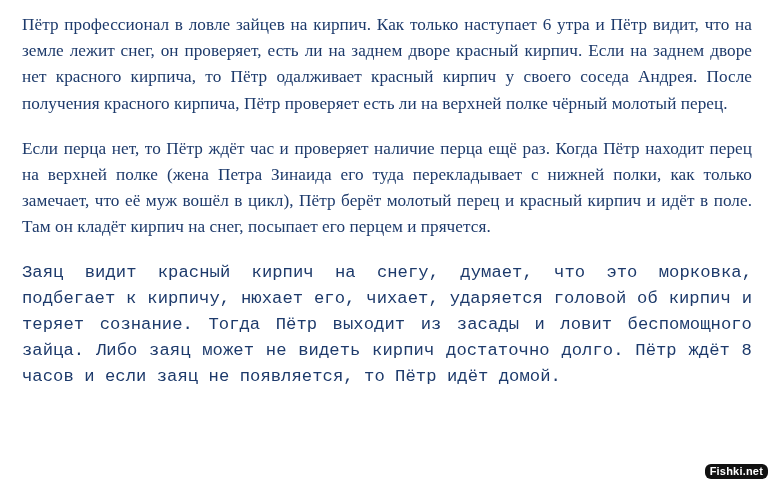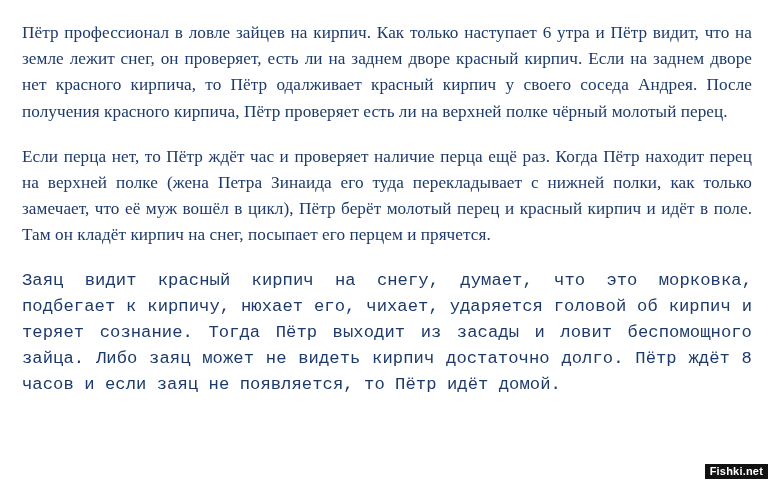--- a/index.html
+++ b/index.html
@@ -21,39 +21,40 @@
     padding: 12px 22px 0 22px;
     position: relative;
   }
   .para {
     color: #1d3a6b;
     font-family: "Liberation Serif", serif;
     font-size: 17.2px;
     line-height: 26.2px;
     text-align: justify;
     text-justify: inter-word;
-    margin: 8px 0 19px 0;
+    margin: 0 0 19px 0;
     letter-spacing: 0.05px;
   }
   .para:last-of-type {
     margin-bottom: 0;
     font-family: Liberation Mono, monospace;
   }
   .watermark {
     position: absolute;
     right: 6px;
     bottom: 4px;
     font-family: "Liberation Sans", sans-serif;
     font-size: 11px;
     font-weight: bold;
     color: #ffffff;
     background: #111111;
     padding: 1px 5px 2px 5px;
     letter-spacing: 0.2px;
     line-height: 12px;
+    border-radius: 6px;
   }
 </style>
 </head>
 <body>
 
 <div class="page">
   <p class="para">Пётр профессионал в ловле зайцев на кирпич. Как только наступает 6 утра и Пётр видит, что на земле лежит снег, он проверяет, есть ли на заднем дворе красный кирпич. Если на заднем дворе нет красного кирпича, то Пётр одалживает красный кирпич у своего соседа Андрея. После получения красного кирпича, Пётр проверяет есть ли на верхней полке чёрный молотый перец.</p>
   <p class="para">Если перца нет, то Пётр ждёт час и проверяет наличие перца ещё раз. Когда Пётр находит перец на верхней полке (жена Петра Зинаида его туда перекладывает с нижней полки, как только замечает, что её муж вошёл в цикл), Пётр берёт молотый перец и красный кирпич и идёт в поле. Там он кладёт кирпич на снег, посыпает его перцем и прячется.</p>
   <p class="para">Заяц видит красный кирпич на снегу, думает, что это морковка, подбегает к кирпичу, нюхает его, чихает, ударяется головой об кирпич и теряет сознание. Тогда Пётр выходит из засады и ловит беспомощного зайца. Либо заяц может не видеть кирпич достаточно долго. Пётр ждёт 8 часов и если заяц не появляется, то Пётр идёт домой.</p>
   <div class="watermark">Fishki.net</div>

